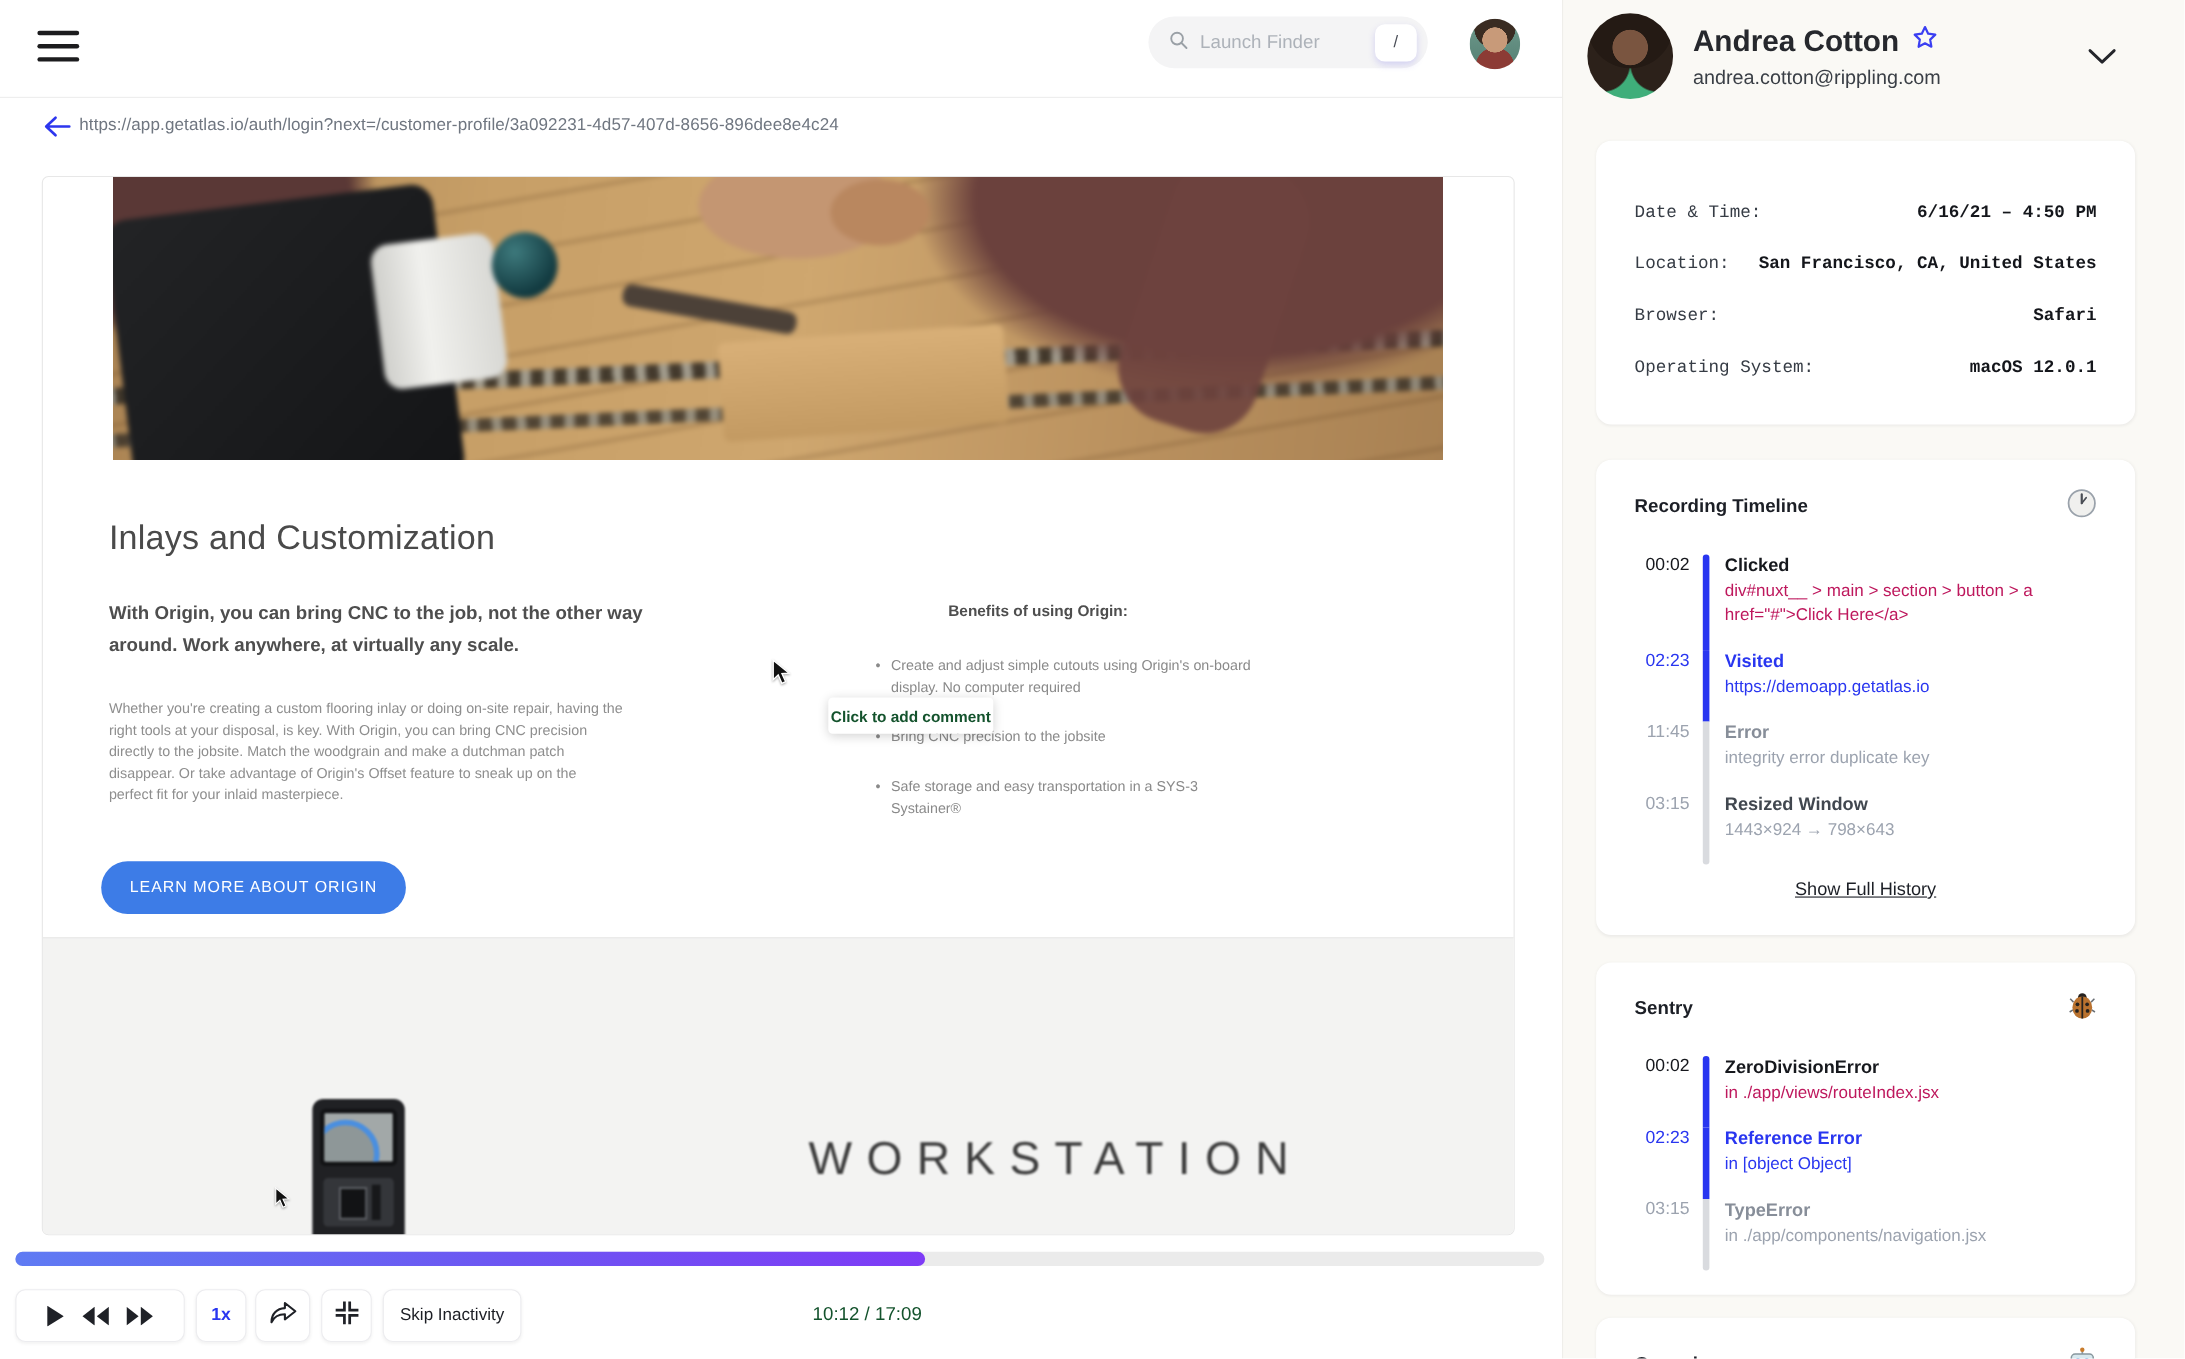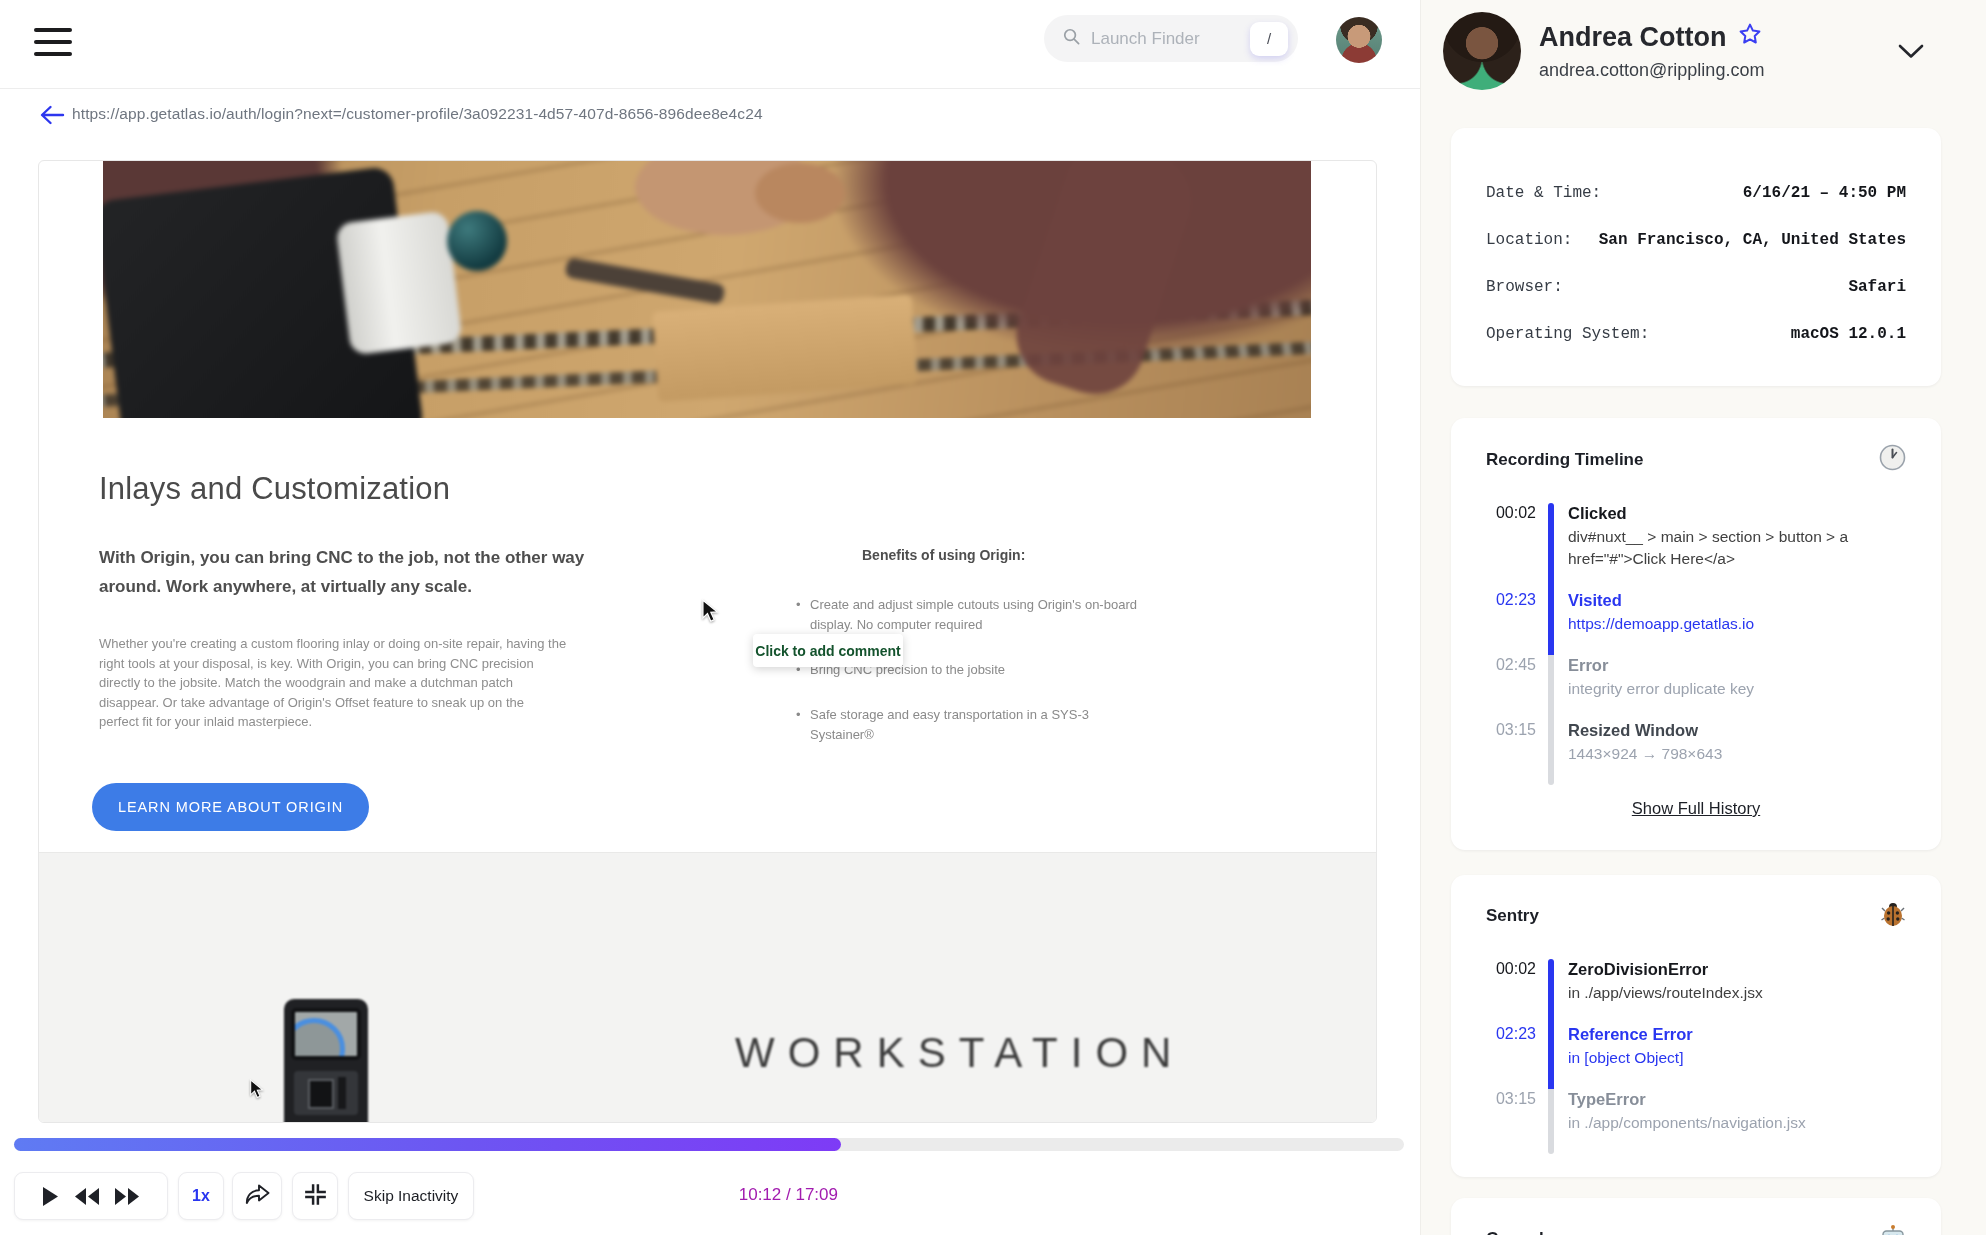--- a/index.html
+++ b/index.html
@@ -80,21 +80,21 @@
   .progress { position:absolute; left:14px; top:1138px; width:1390px; height:13px; background:#ebebeb; border-radius:7px; cursor:pointer; }
   .progress-fill { height:13px; border-radius:7px; background:linear-gradient(90deg,#5f7bf3 0%,#6d55f2 55%,#7e3bf6 100%); }
 
   .ctl { position:absolute; top:1172px; height:48px; background:#fff; border:1px solid #ececef; border-radius:9px; box-shadow:0 1px 3px rgba(0,0,0,.05); display:flex; align-items:center; justify-content:center; cursor:pointer; }
   .ctl-group { left:14px; width:154px; gap:16px; }
   .ctl-speed { left:178px; width:46px; font-size:16px; font-weight:700; color:#2936f0; }
   .ctl-share { left:232px; width:50px; }
   .ctl-resize { left:292px; width:46px; }
   .ctl-skip { left:348px; width:126px; font-size:15.5px; color:#1c1e24; }
   .ctl .icon-btn { display:flex; align-items:center; cursor:pointer; }
-  .play-time { position:absolute; right:582px; top:1185px; font-size:17px; color:#a21caf;text-align:center; }
+  .play-time { position:absolute; right:582px; top:1185px; font-size:17px; color:#14532d;text-align:center; }
 
   
   .panel { position:absolute; left:1420px; top:0; width:566px; height:1235px; background:#faf9f5; border-left:1px solid #efeeea; }
   .profile { position:relative; height:110px; }
   .profile-avatar { position:absolute; left:22px; top:12px; width:78px; height:78px; border-radius:50%; overflow:hidden;
     background: radial-gradient(circle at 50% 40%, #7a5540 0 26%, transparent 27%),
                 radial-gradient(circle at 50% 14%, #241a14 0 50%, transparent 51%),
                 radial-gradient(circle at 18% 60%, #2c211a 0 30%, transparent 32%),
                 radial-gradient(circle at 82% 60%, #2c211a 0 30%, transparent 32%),
                 linear-gradient(180deg,#35281f 45%,#3fae7a 72%); }
@@ -117,21 +117,21 @@
 
   .events { margin-top:28px; }
   .event { display:flex; }
   .ev-time { width:50px; text-align:right; font-size:16px; flex-shrink:0; padding-top:1px; }
   .ev-bar { width:6px; margin:0 14px 0 12px; flex-shrink:0; }
   .ev-bar.first { border-radius:3px 3px 0 0; }
   .ev-bar.last { border-radius:0 0 3px 3px; }
   .ev-body { padding-bottom:20px; }
   .ev-title { font-size:16.5px; font-weight:700; line-height:20px; }
   .ev-detail { font-size:15.5px; line-height:22px; margin-top:3px; max-width:345px; }
-  .done .ev-time { color:#16181d; } .done .ev-title { color:#16181d; } .done .ev-detail { color:#404040; } .done .ev-bar { background:#2936f0; }
+  .done .ev-time { color:#16181d; } .done .ev-title { color:#16181d; } .done .ev-detail { color:#be185d; } .done .ev-bar { background:#2936f0; }
   .active .ev-time { color:#2936f0; } .active .ev-title { color:#2936f0; } .active .ev-detail { color:#2936f0; } .active .ev-bar { background:#2936f0; }
   .muted .ev-time { color:#9ca3af; } .muted .ev-title { color:#878e99; } .muted .ev-detail { color:#9ca3af; } .muted .ev-bar { background:#d9dbdf; }
   .upcoming .ev-time { color:#9ca3af; } .upcoming .ev-title { color:#41474f; } .upcoming .ev-detail { color:#9ca3af; } .upcoming .ev-bar { background:#d9dbdf; }
 
   .show-history { margin-top:14px; text-align:center; font-size:16.5px; color:#1c1f26; text-decoration:underline; cursor:pointer; }
 </style>
 </head>
 <body>
 
 <div class="page">
@@ -335,21 +335,21 @@
         </div>
         <div class="event active">
           <span class="ev-time">02:23</span>
           <span class="ev-bar"></span>
           <div class="ev-body">
             <div class="ev-title">Visited</div>
             <div class="ev-detail">https://demoapp.getatlas.io</div>
           </div>
         </div>
         <div class="event muted">
-          <span class="ev-time">02:45</span>
+          <span class="ev-time">11:45</span>
           <span class="ev-bar"></span>
           <div class="ev-body">
             <div class="ev-title">Error</div>
             <div class="ev-detail">integrity error duplicate key</div>
           </div>
         </div>
         <div class="event upcoming">
           <span class="ev-time">03:15</span>
           <span class="ev-bar last"></span>
           <div class="ev-body">

